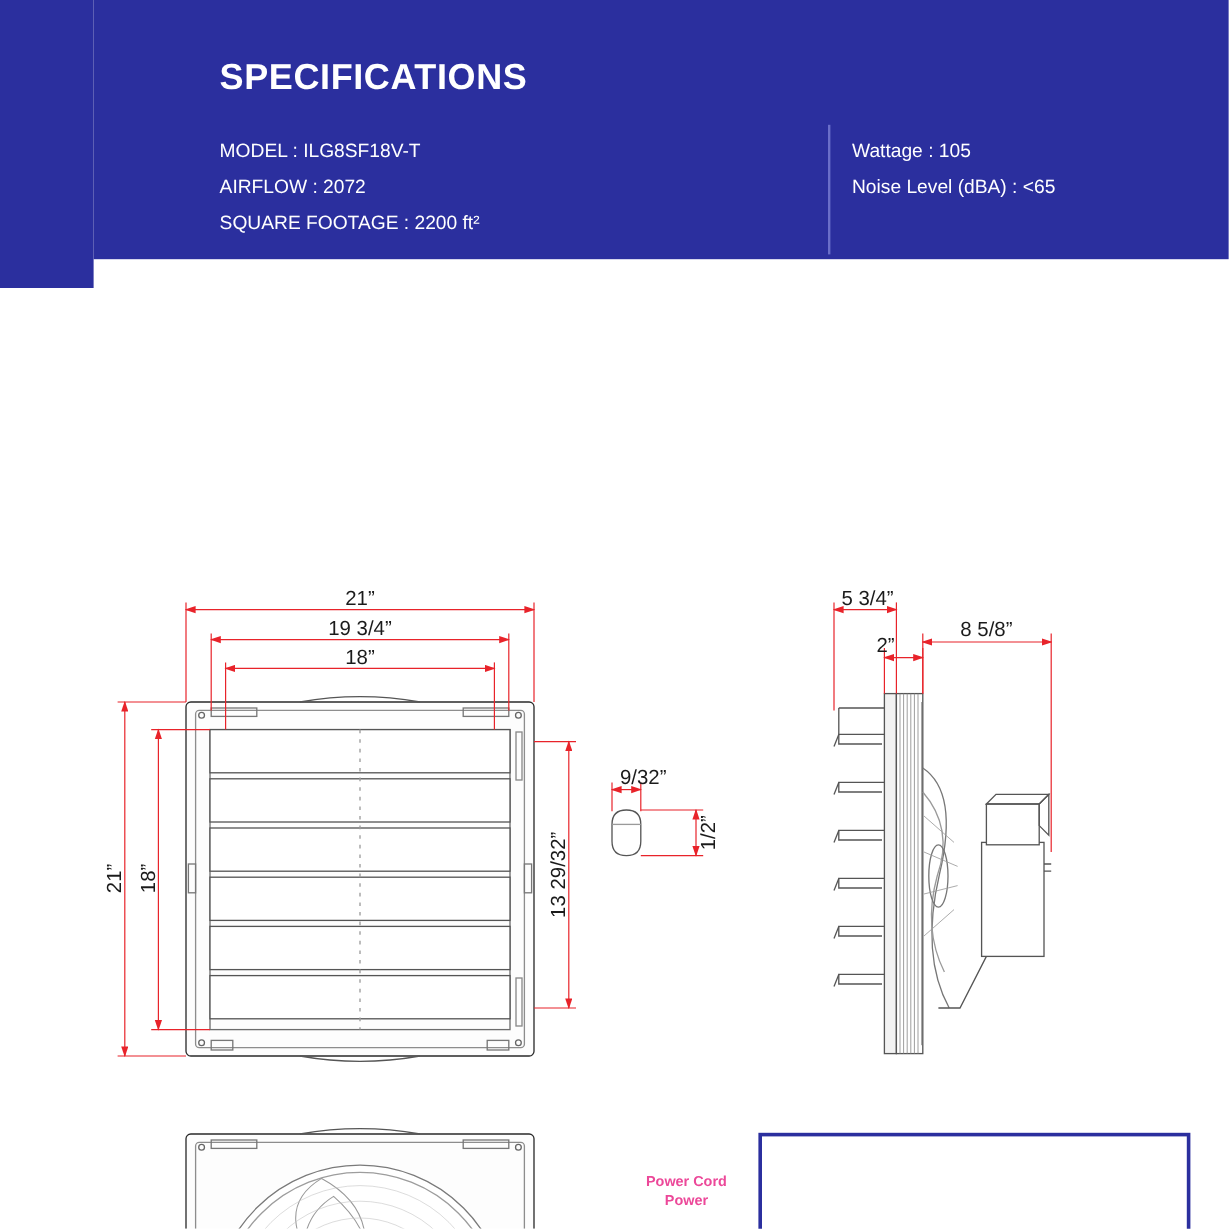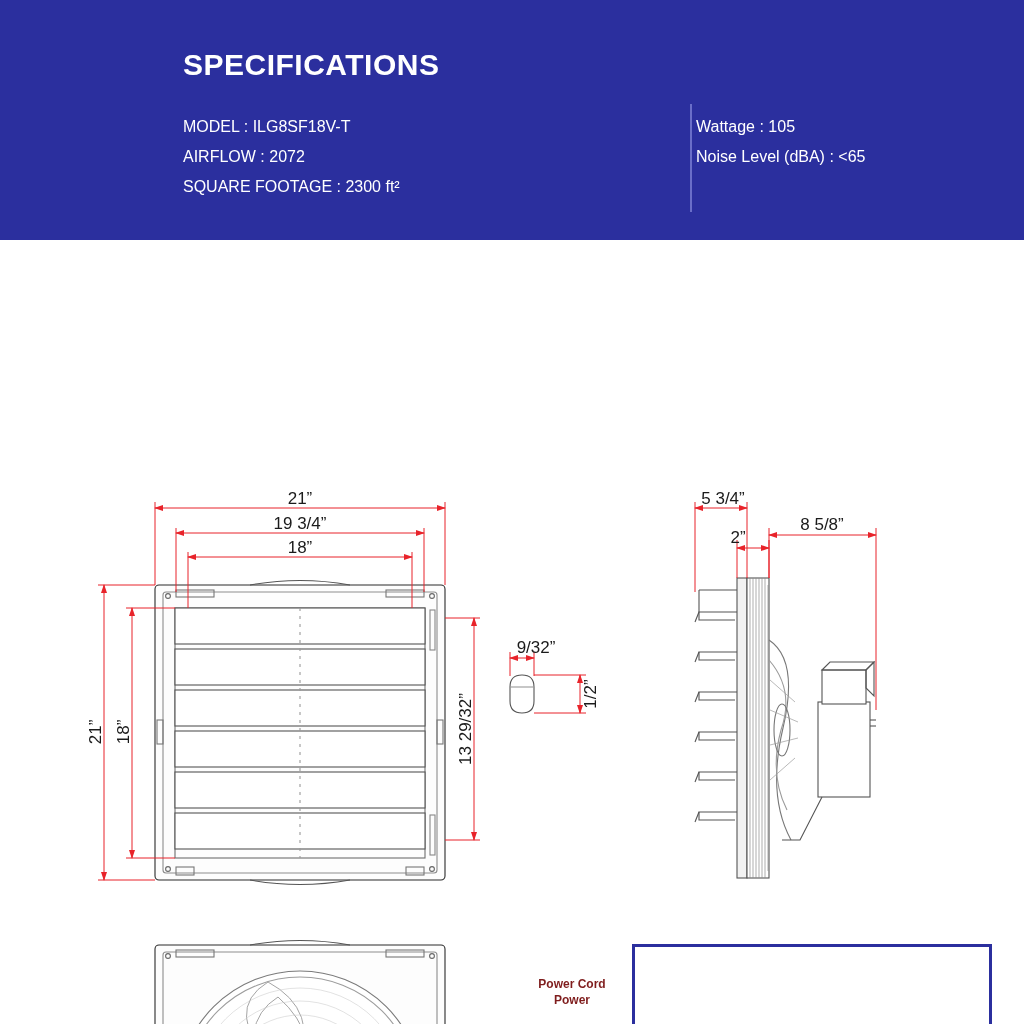--- a/index.html
+++ b/index.html
@@ -27,21 +27,21 @@
     position: absolute;
     left: 0; top: 0;
     width: 78px;
     height: 240px;
     background: #2b2f9e;
   }
   .spec-band {
     position: absolute;
     left: 78px; top: 0;
     width: 946px;
-    height: 240px;
+    height: 216px;
     background: #2b2f9e;
   }
   .spec-title {
     position: absolute;
     left: 105px;
     top: 48px;
     color: #ffffff;
     font-size: 30px;
     font-weight: bold;
     letter-spacing: 0.5px;
@@ -55,21 +55,21 @@
     background: #6a6ec9;
   }
   .spec-col {
     position: absolute;
     color: #ffffff;
     font-size: 16px;
     line-height: 30px;
     white-space: nowrap;
   }
   .spec-col.left { left: 105px; top: 112px; }
-  .spec-col.right { left: 618px; top: 112px; }
+  .spec-col.right { left: 632px; top: 112px; }
   .spec-row { height: 30px; }
 
   
   .drawings {
     position: absolute;
     left: 0; top: 240px;
     width: 1024px;
     height: 784px;
     background: #ffffff;
   }
@@ -91,40 +91,40 @@
     box-sizing: border-box;
     background: #ffffff;
   }
 
   .cord-label {
     position: absolute;
     left: 512px;
     top: 736px;
     width: 120px;
     text-align: center;
-    color: #7f1d1d;
+    color: #ec4899;
     font-size: 12px;
     line-height: 16px;
     font-weight: bold;
   }
 </style>
 </head>
 <body>
 
 <div id="page">
 
   <div class="left-stripe"></div>
   <div class="spec-band">
     <div class="spec-title">SPECIFICATIONS</div>
     <div class="spec-divider"></div>
 
     <div class="spec-col left">
       <div class="spec-row">MODEL : ILG8SF18V-T</div>
       <div class="spec-row">AIRFLOW : 2072</div>
-      <div class="spec-row">SQUARE FOOTAGE : 2300 ft²</div>
+      <div class="spec-row">SQUARE FOOTAGE : 2200 ft²</div>
     </div>
 
     <div class="spec-col right">
       <div class="spec-row">Wattage : 105</div>
       <div class="spec-row">Noise Level (dBA) : &lt;65</div>
     </div>
   </div>
 
   <div class="drawings">
 

